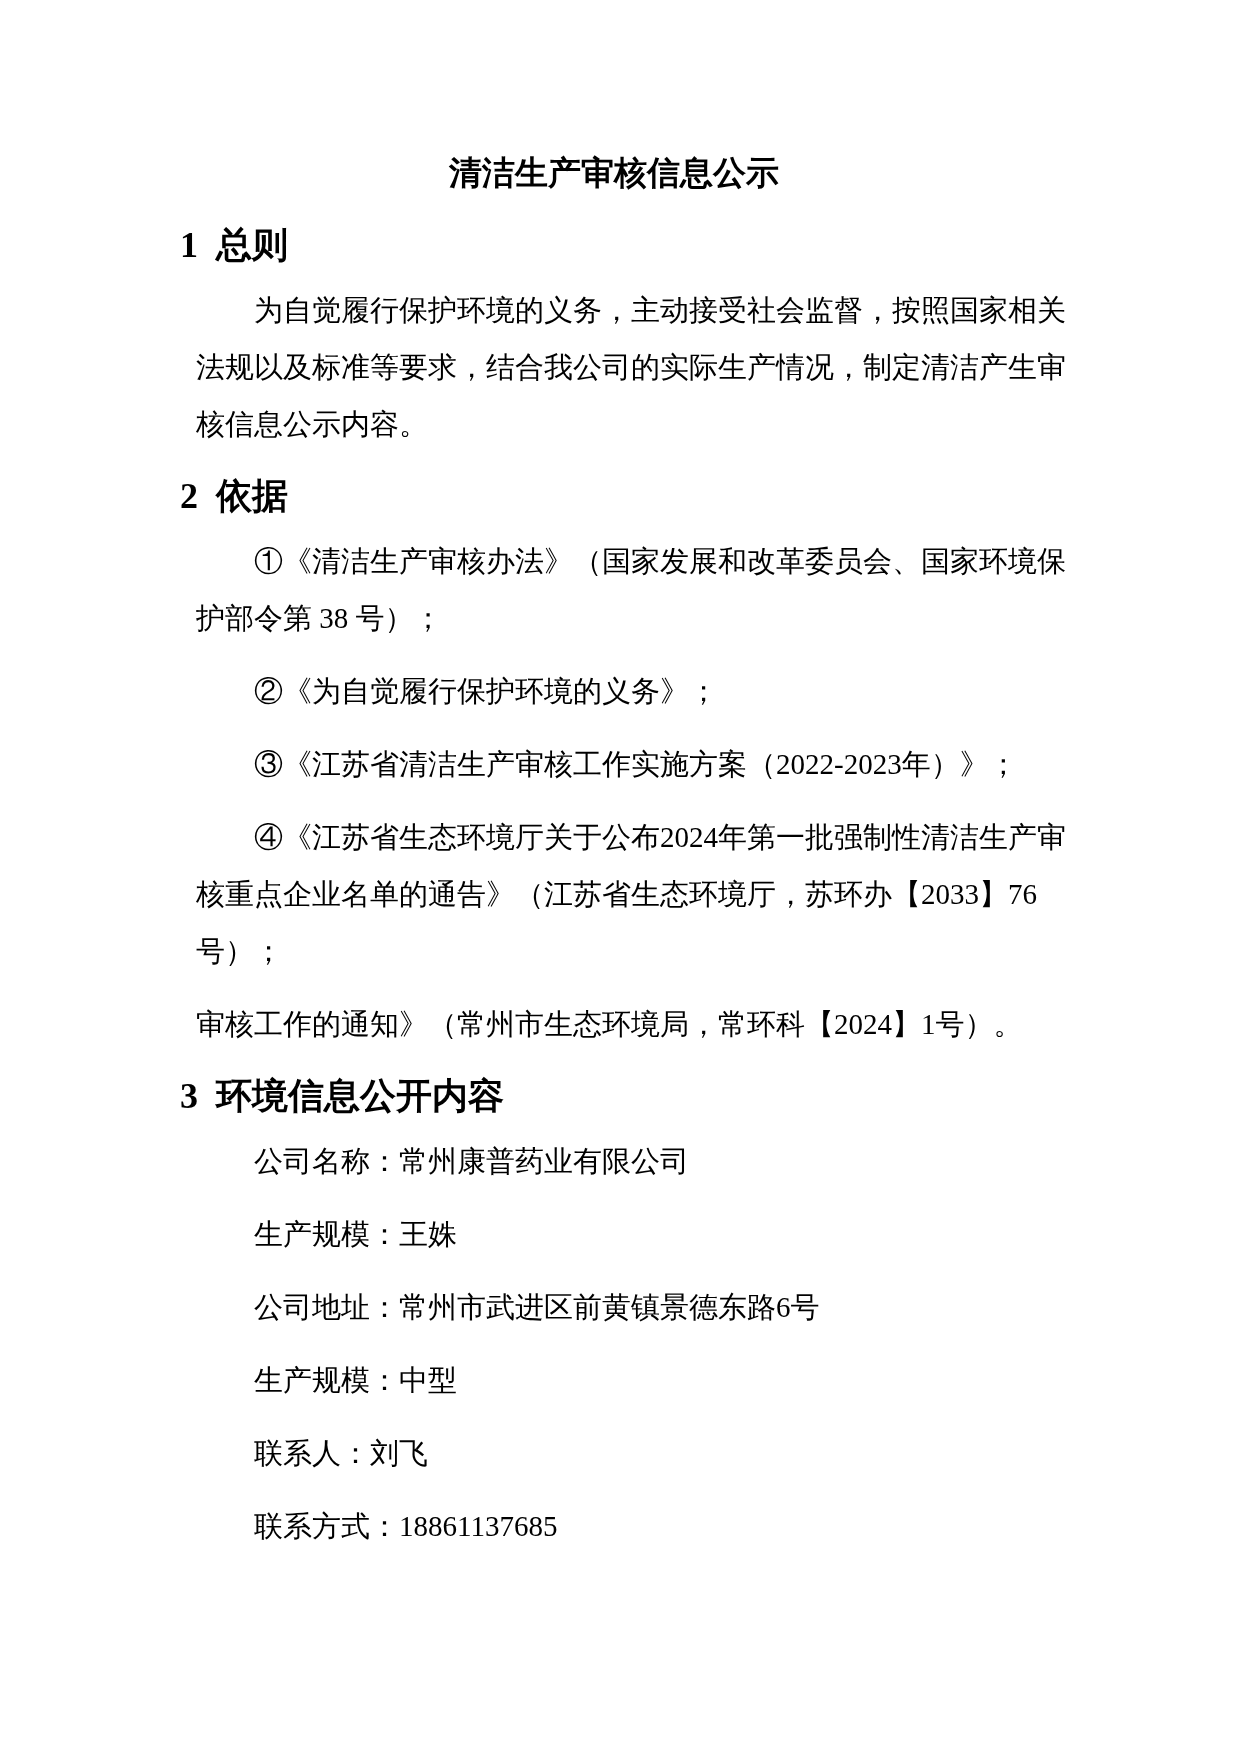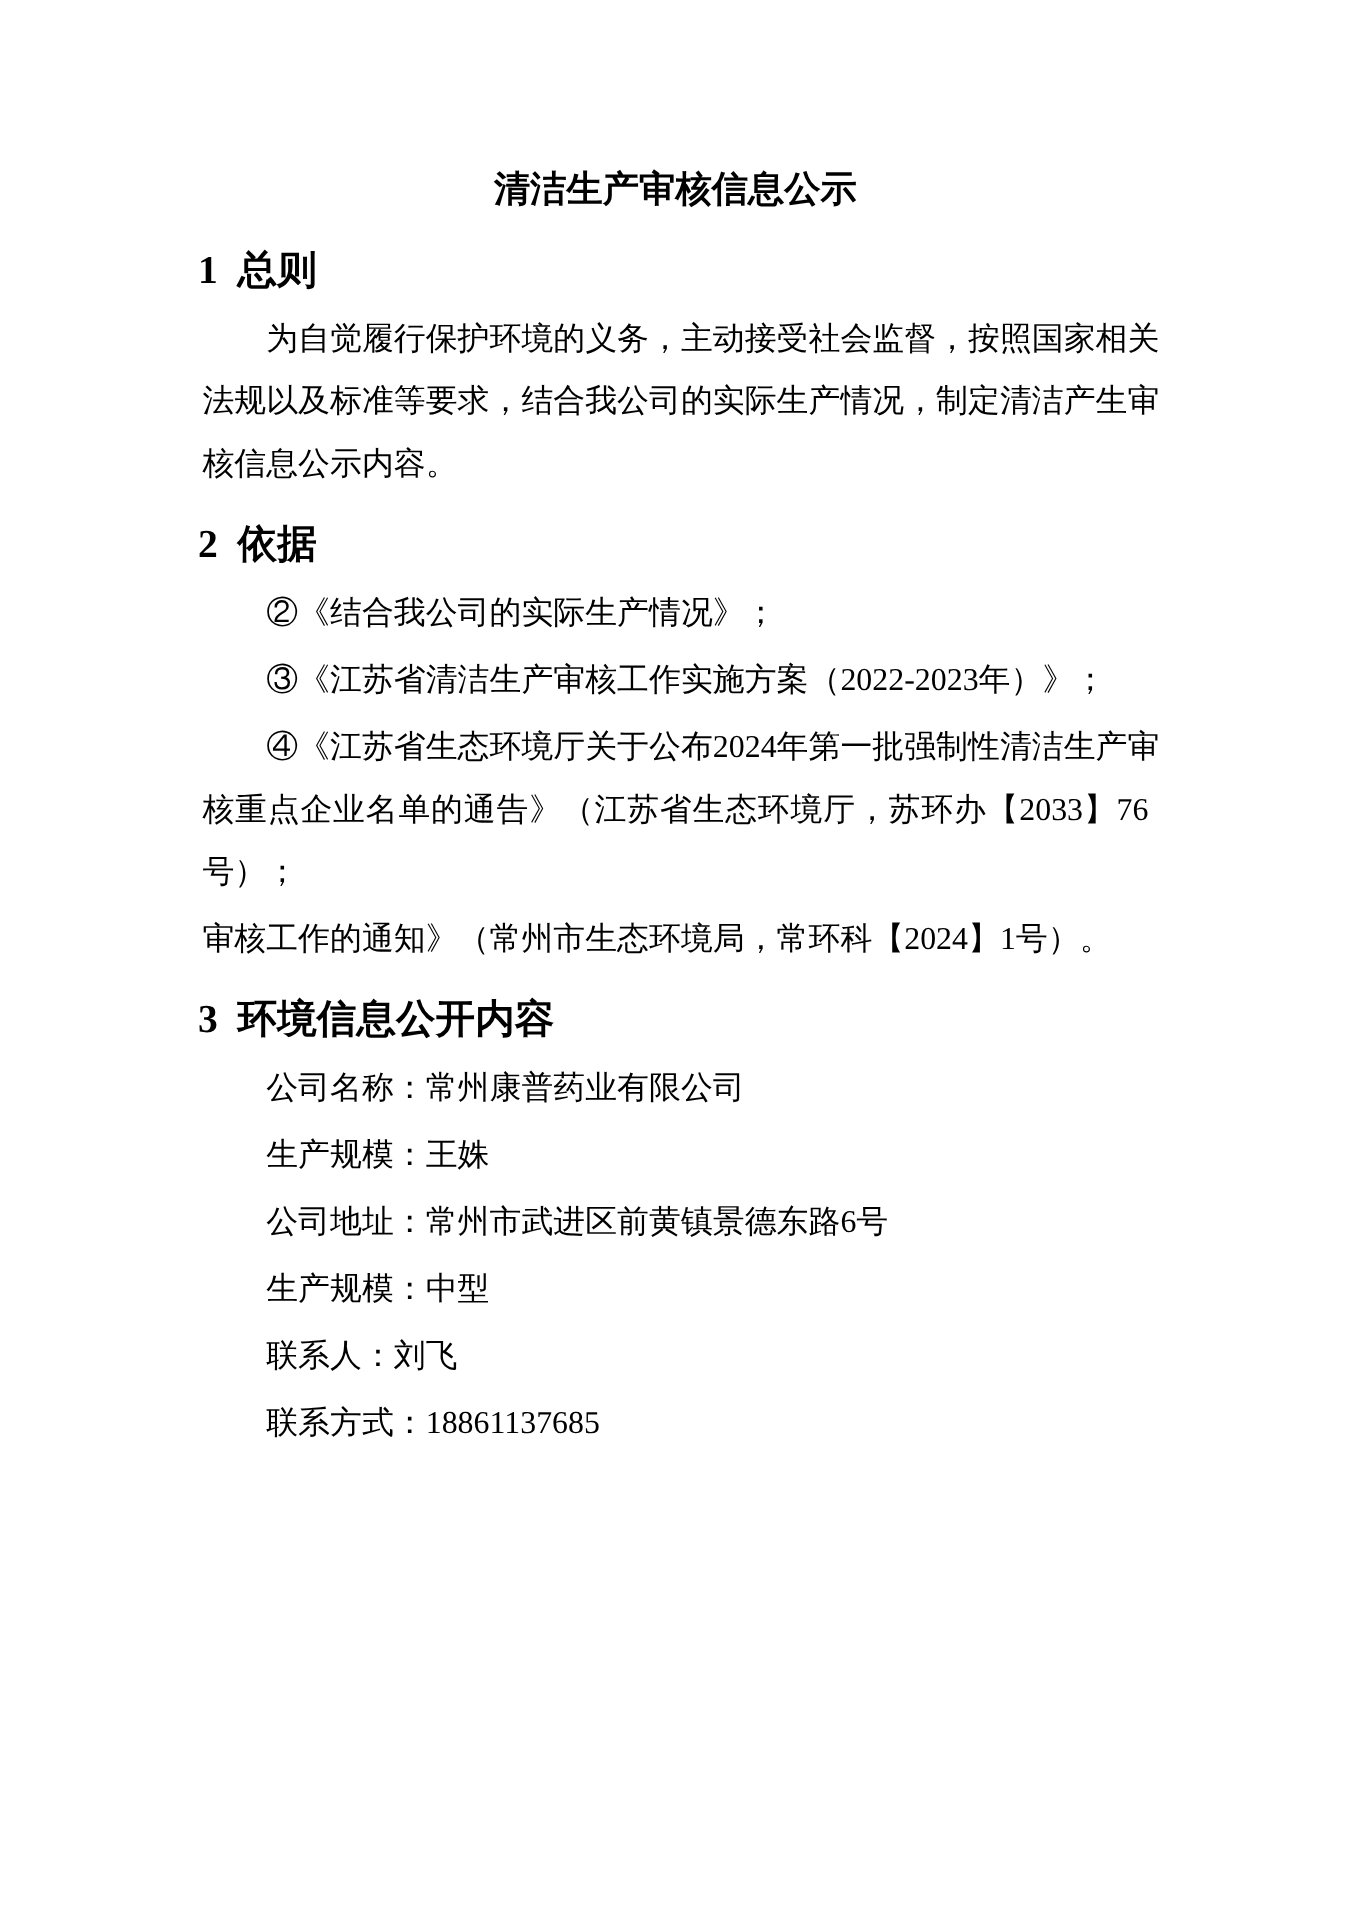--- a/index.html
+++ b/index.html
@@ -22,21 +22,21 @@
     margin-bottom: 28px;
     white-space: pre;
   }
   .heading {
     font-size: 36px;
     font-weight: 700;
     line-height: 42px;
     margin: 22px 0 14px 0;
     white-space: pre;
   }
-  .para { margin: 4px; }
+  .para { margin: 16px; }
   .line {
     font-size: 29px;
     line-height: 57px;
     white-space: nowrap;
     text-align: justify;
     text-align-last: justify;
   }
   .line.last { text-align-last: left; }
   .line.first { text-indent: 58px; }
 </style>
@@ -49,21 +49,25 @@
 
   <div class="heading">1  总则</div>
   <div class="para">
     <div class="line first">为自觉履行保护环境的义务，主动接受社会监督，按照国家相关</div>
     <div class="line">法规以及标准等要求，结合我公司的实际生产情况，制定清洁产生审</div>
     <div class="line last">核信息公示内容。</div>
   </div>
 
   <div class="heading">2  依据</div>
   <div class="para">
-    <div class="line first last">②《结合我公司的实际生产情况》；</div>
+    <div class="line first">①《清洁生产审核办法》（国家发展和改革委员会、国家环境保</div>
+    <div class="line last">护部令第 38 号）；</div>
+  </div>
+  <div class="para">
+    <div class="line first last">②《为自觉履行保护环境的义务》；</div>
   </div>
   <div class="para">
     <div class="line first last">③《江苏省清洁生产审核工作实施方案（2022-2023年）》；</div>
   </div>
   <div class="para">
     <div class="line first">④《江苏省生态环境厅关于公布2024年第一批强制性清洁生产审</div>
     <div class="line">核重点企业名单的通告》（江苏省生态环境厅，苏环办【2033】76</div>
     <div class="line last">号）；</div>
   </div>
   <div class="para">

